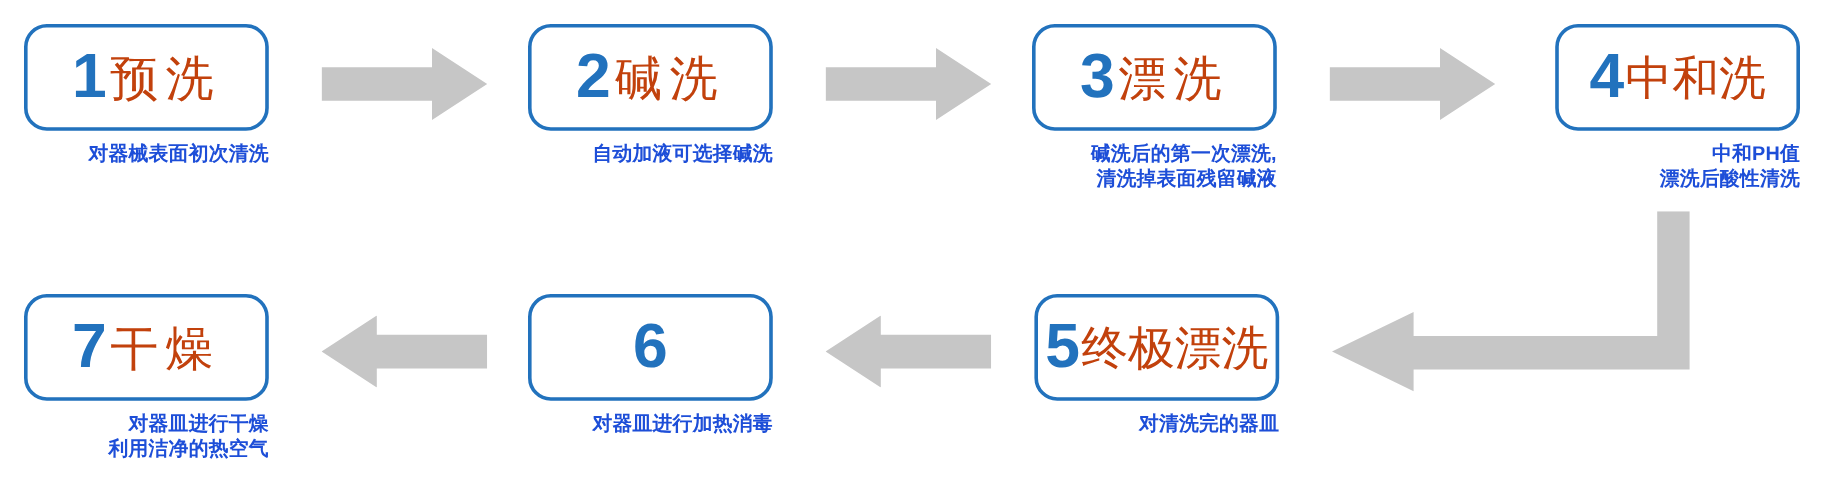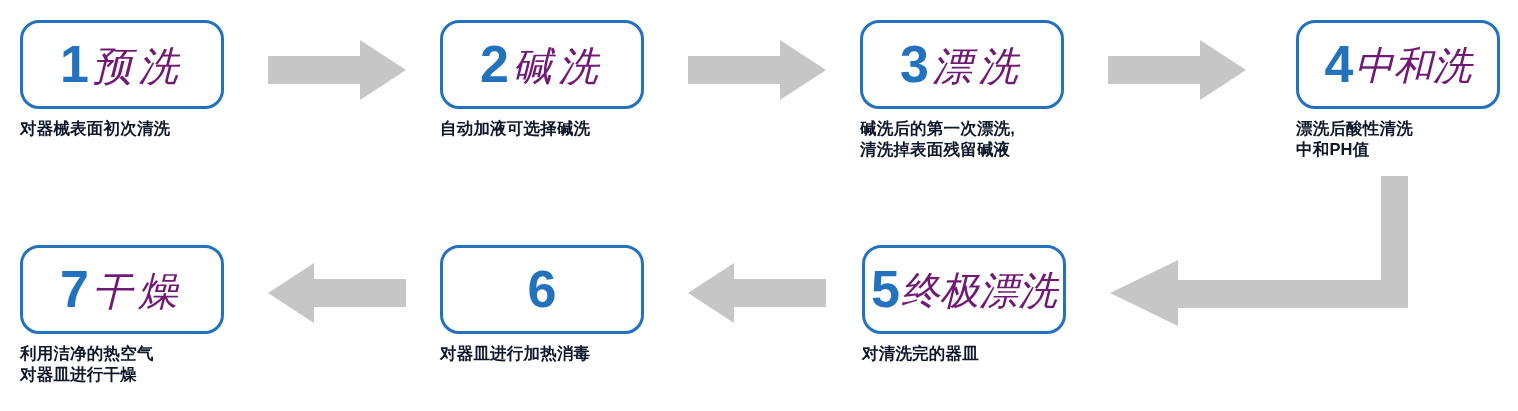--- a/index.html
+++ b/index.html
@@ -41,40 +41,39 @@
   .step-num {
     font-size: 52px;
     font-weight: bold;
     color: #2272bd;
     letter-spacing: 0;
     position: relative;
     top: -1px;
   }
   .step-label {
     font-size: 40px;
-    color: #701a75;
+    color: #c2410c;
     letter-spacing: 6px;
     padding-left: 3px;
     position: relative;
     top: 1px;
-    font-style: italic;
   }
   .step-label.tight {
     letter-spacing: 0px;
     padding-left: 1px;
     font-size: 39px;
     text-align: center;
   }
   .step-caption {
     margin-top: 9px;
     width: 204px;
-    text-align: left;
+    text-align: right;
     font-size: 16.5px;
     font-weight: bold;
-    color: #0f172a;
+    color: #1d4ed8;
     line-height: 1.25;
     letter-spacing: 0.2px;
   }
   .step-caption .cl {
     display: block;
   }
 
   
   .arrow {
     position: absolute;
@@ -136,39 +135,39 @@
       <path d="M0 16 L92 16 L92 0 L138 30 L92 60 L92 44 L0 44 Z" fill="#c6c6c6"></path>
     </svg>
   </div>
 
   <div class="step" style="left:1296px; top:20px;">
     <div class="step-box">
       <span class="step-num">4</span>
       <span class="step-label tight">中和洗</span>
     </div>
     <div class="step-caption">
+      <span class="cl">中和PH值</span>
       <span class="cl">漂洗后酸性清洗</span>
-      <span class="cl">中和PH值</span>
     </div>
   </div>
 
   <div class="arrow" style="left:1110px; top:176px;">
     <svg width="300" height="152" viewBox="0 0 300 152" aria-hidden="true">
       <path d="M271 0 L298 0 L298 132 L68 132 L68 150 L0 117 L68 84 L68 104 L271 104 Z" fill="#c6c6c6"></path>
     </svg>
   </div>
 
   <div class="step" style="left:20px; top:245px;">
     <div class="step-box">
       <span class="step-num">7</span>
       <span class="step-label">干燥</span>
     </div>
     <div class="step-caption">
+      <span class="cl">对器皿进行干燥</span>
       <span class="cl">利用洁净的热空气</span>
-      <span class="cl">对器皿进行干燥</span>
     </div>
   </div>
 
   <div class="arrow" style="left:268px; top:263px;">
     <svg width="138" height="60" viewBox="0 0 138 60" aria-hidden="true">
       <path d="M138 16 L46 16 L46 0 L0 30 L46 60 L46 44 L138 44 Z" fill="#c6c6c6"></path>
     </svg>
   </div>
 
   <div class="step" style="left:440px; top:245px;">

